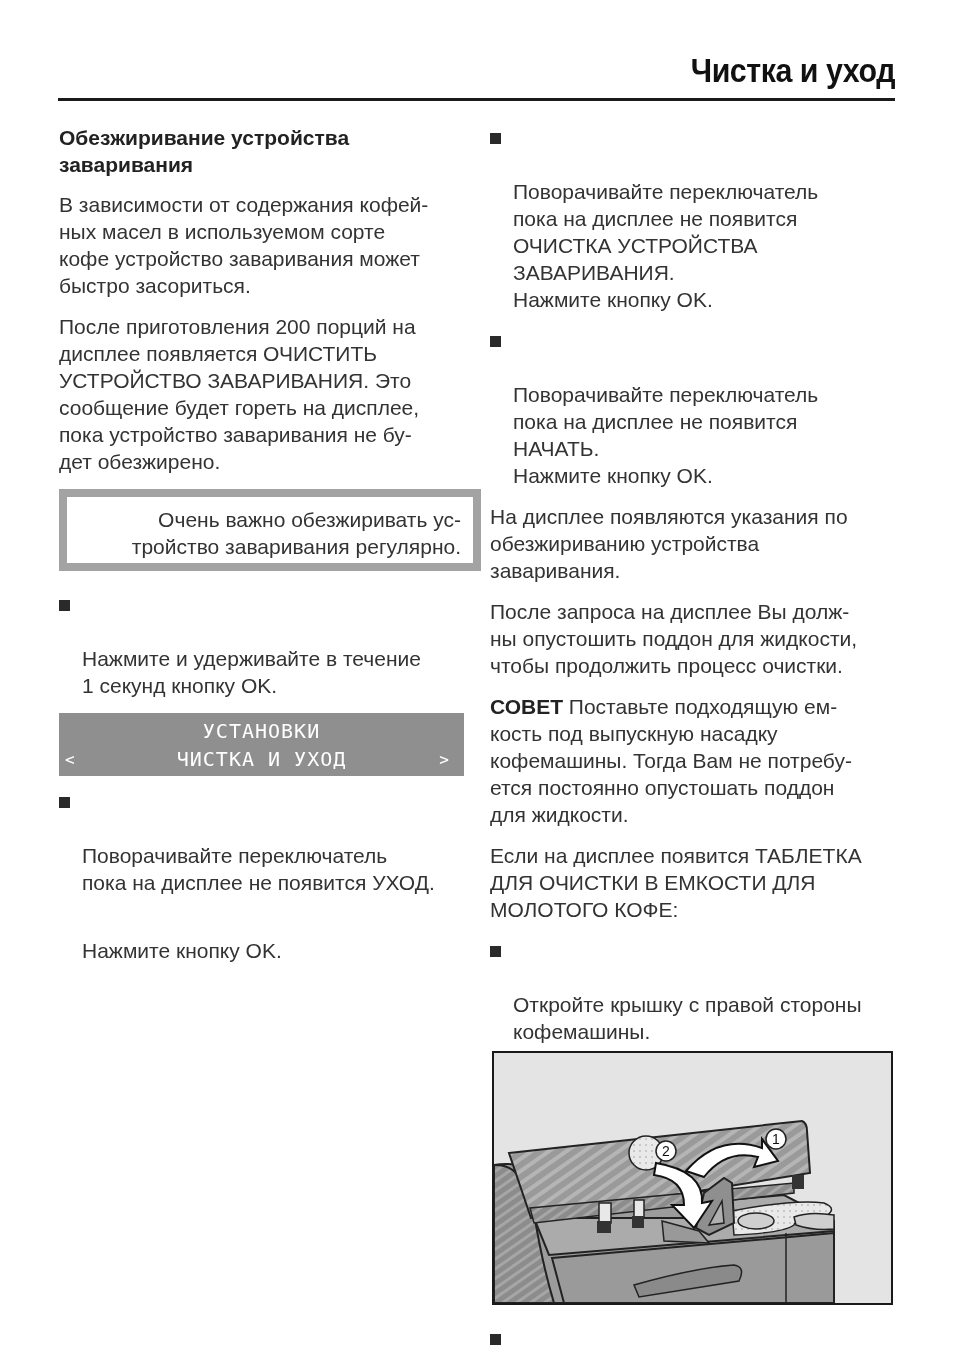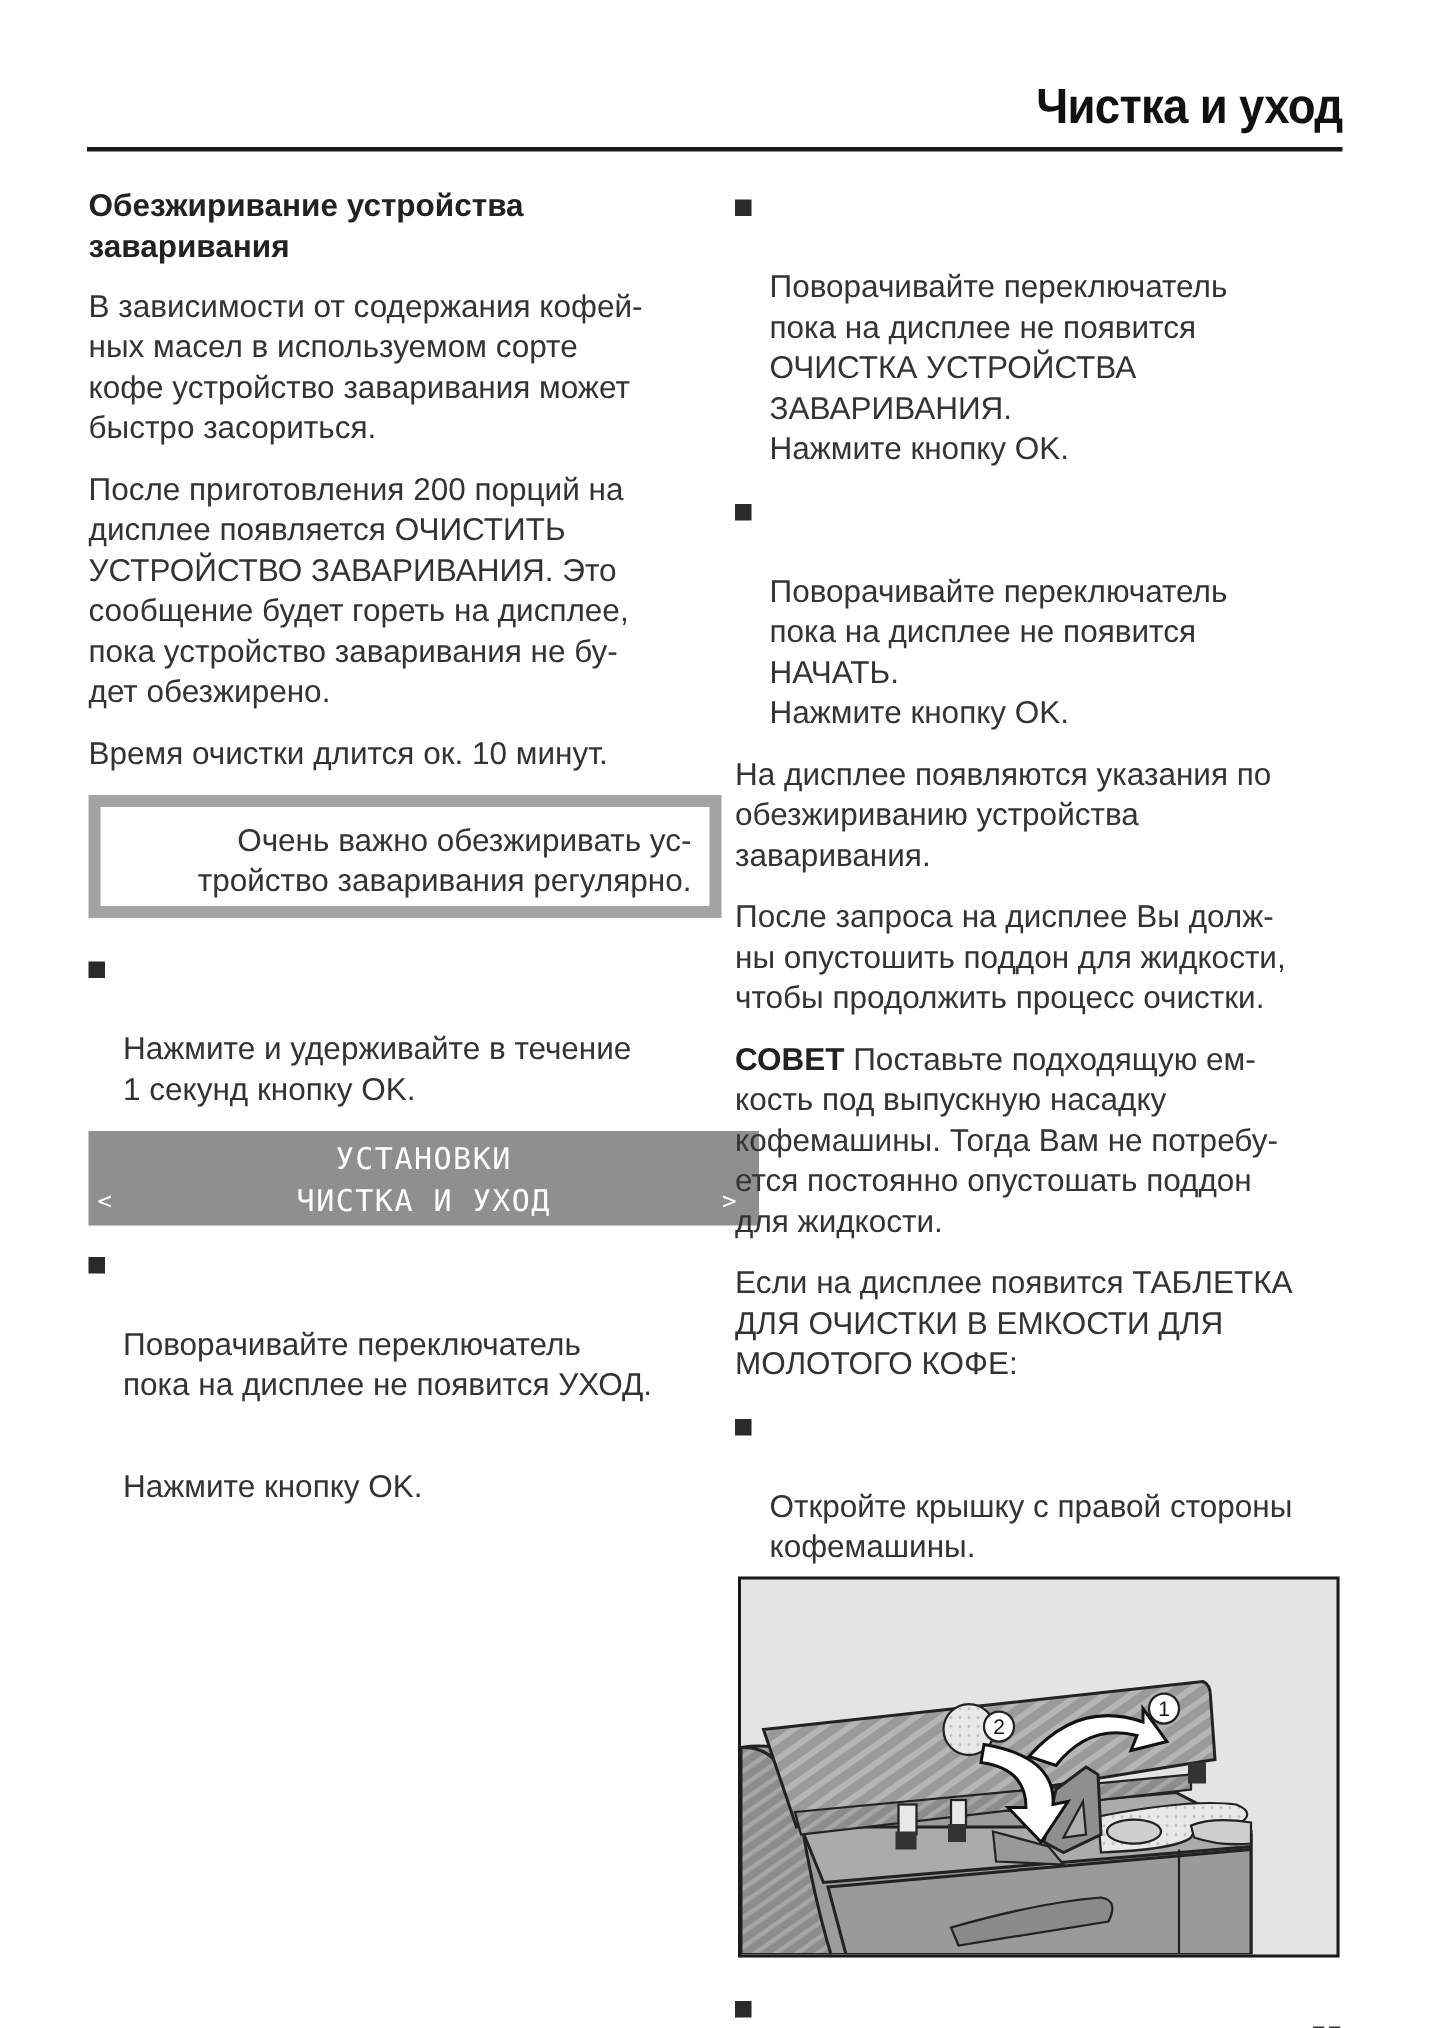--- a/index.html
+++ b/index.html
@@ -25,21 +25,21 @@
     .bullet .sq {
       position: absolute; left: 0; top: 9px; width: 11px; height: 11px; background: #2a2a2a;
     }
     .note-box {
       border: 8px solid #a3a3a3; padding: 9px 12px 3px 12px; margin: 6px 0 20px 0;
       white-space: pre-line; color: #333; width: 382px; text-align: right;
     }
     .display-panel {
       background: #8f8f8f; color: #fff; height: 63px; width: 405px; margin: 0 0 12px 0;
       font-family: "DejaVu Sans Mono", "Liberation Mono", monospace; font-size: 20px;
-      position: relative; letter-spacing: 1px; padding-left: 42px;
+      position: relative; letter-spacing: 1px;
     }
     .display-panel .line1 { position: absolute; top: 5px; left: 0; right: 0; text-align: center; }
     .display-panel .line2 { position: absolute; top: 33px; left: 0; right: 0; text-align: center; }
     .display-panel .arrow-left { position: absolute; left: 6px; top: 33px; font-size: 16px; }
     .display-panel .arrow-right { position: absolute; right: 14px; top: 33px; font-size: 16px; }
     .spacer { height: 14px; }
     .bold-inline { font-weight: bold; color: #222; }
     .figure {
       width: 397px; height: 250px; border: 2px solid #1a1a1a; background: #e4e4e4;
       margin: 4px 0 20px 2px; position: relative; overflow: hidden;
@@ -59,21 +59,20 @@
   <div class="p">В зависимости от содержания кофей-
 ных масел в используемом сорте
 кофе устройство заваривания может
 быстро засориться.</div>
   <div class="p">После приготовления 200 порций на
 дисплее появляется ОЧИСТИТЬ
 УСТРОЙСТВО ЗАВАРИВАНИЯ. Это
 сообщение будет гореть на дисплее,
 пока устройство заваривания не бу-
 дет обезжирено.</div>
-  <div class="p">Время очистки длится ок. 10 минут.</div>
 
   <div class="note-box">Очень важно обезжиривать ус-
 тройство заваривания регулярно.</div>
 
   <div class="bullet">
     <span class="sq"></span>
     <span>Нажмите и удерживайте в течение
 1 секунд кнопку OK.</span>
   </div>
 

